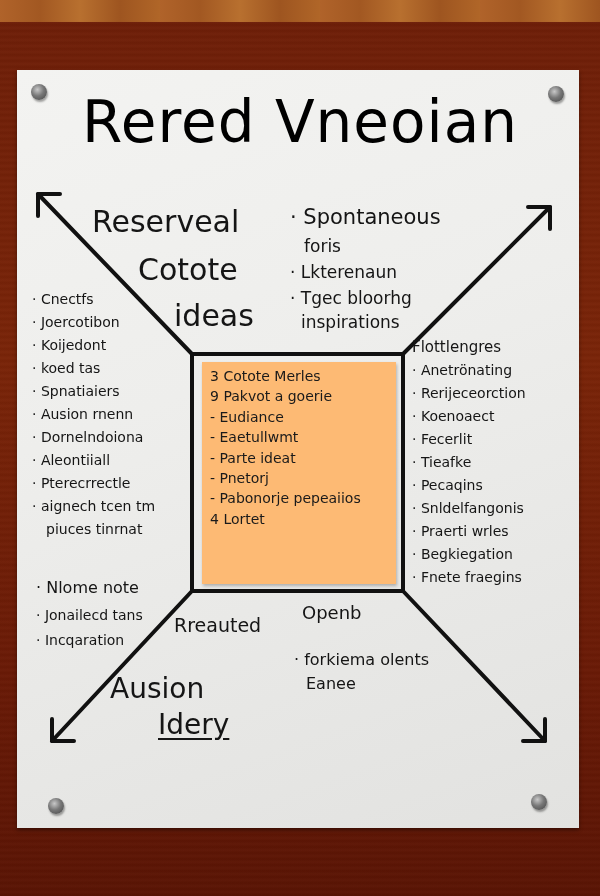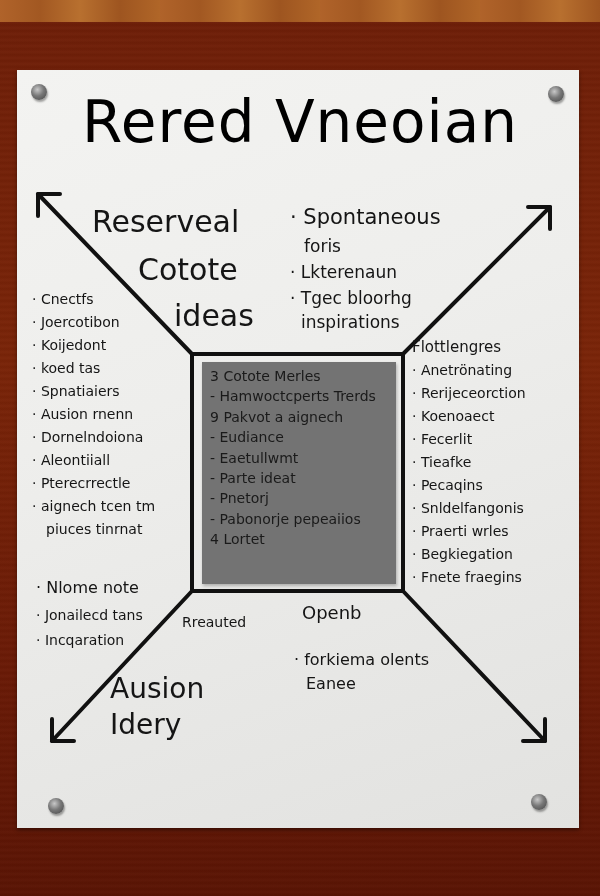--- a/index.html
+++ b/index.html
@@ -28,30 +28,30 @@
       box-shadow: 1px 2px 2px rgba(0,0,0,0.35);
     }
     .title {
       position: absolute; left: 0; top: 88px; width: 600px; text-align: center;
       font-family: "DejaVu Sans", sans-serif; font-size: 58px; color: #000000;
       letter-spacing: 1px;
     }
     svg.lines { position: absolute; left: 0; top: 0; width: 600px; height: 896px; }
     .sticky {
       position: absolute; left: 202px; top: 362px; width: 194px; height: 222px;
-      background: #737373;
+      background: #fdba74;
       box-shadow: 1px 2px 3px rgba(0,0,0,0.25);
     }
     .txt { position: absolute; color: #151515; white-space: nowrap; }
     .h-big { font-size: 30px; line-height: 1.05; }
-    .h-mid { font-size: 14px; margin-left: 8px; }
+    .h-mid { font-size: 19px; }
     .list-sm { font-size: 14px; line-height: 23px; }
     .bullet::before { content: "· "; }
     .sticky-list { position: absolute; left: 8px; top: 4px; font-size: 14px; line-height: 20.4px; color: #1a1a1a; }
-    .underline { text-underline-offset: 4px; }
+    .underline { text-decoration: underline; text-underline-offset: 4px; margin-left: 48px; }
   </style>
 </head>
 <body>
 
 <div class="wood-strip"></div>
 <div class="wood-grain"></div>
 
 <div class="board"></div>
 
 <div class="pin" style="left:31px;top:84px;"></div>
@@ -111,22 +111,21 @@
   <div class="bullet">Pecaqins</div>
   <div class="bullet">Snldelfangonis</div>
   <div class="bullet">Praerti wrles</div>
   <div class="bullet">Begkiegation</div>
   <div class="bullet">Fnete fraegins</div>
 </div>
 
 <div class="sticky">
   <div class="sticky-list">
     <div><span>3</span> <span>Cotote Merles</span></div>
-    <div><span>-</span> <span>Hamwoctcperts Trerds</span></div>
-    <div><span>9</span> <span>Pakvot a aignech</span></div>
+    <div><span>9</span> <span>Pakvot a goerie</span></div>
     <div><span>-</span> <span>Eudiance</span></div>
     <div><span>-</span> <span>Eaetullwmt</span></div>
     <div><span>-</span> <span>Parte ideat</span></div>
     <div><span>-</span> <span>Pnetorj</span></div>
     <div><span>-</span> <span>Pabonorje pepeaiios</span></div>
     <div><span>4</span> <span>Lortet</span></div>
   </div>
 </div>
 
 <div class="txt bullet" style="left:36px;top:578px;font-size:16px;"><span>Nlome note</span></div>

